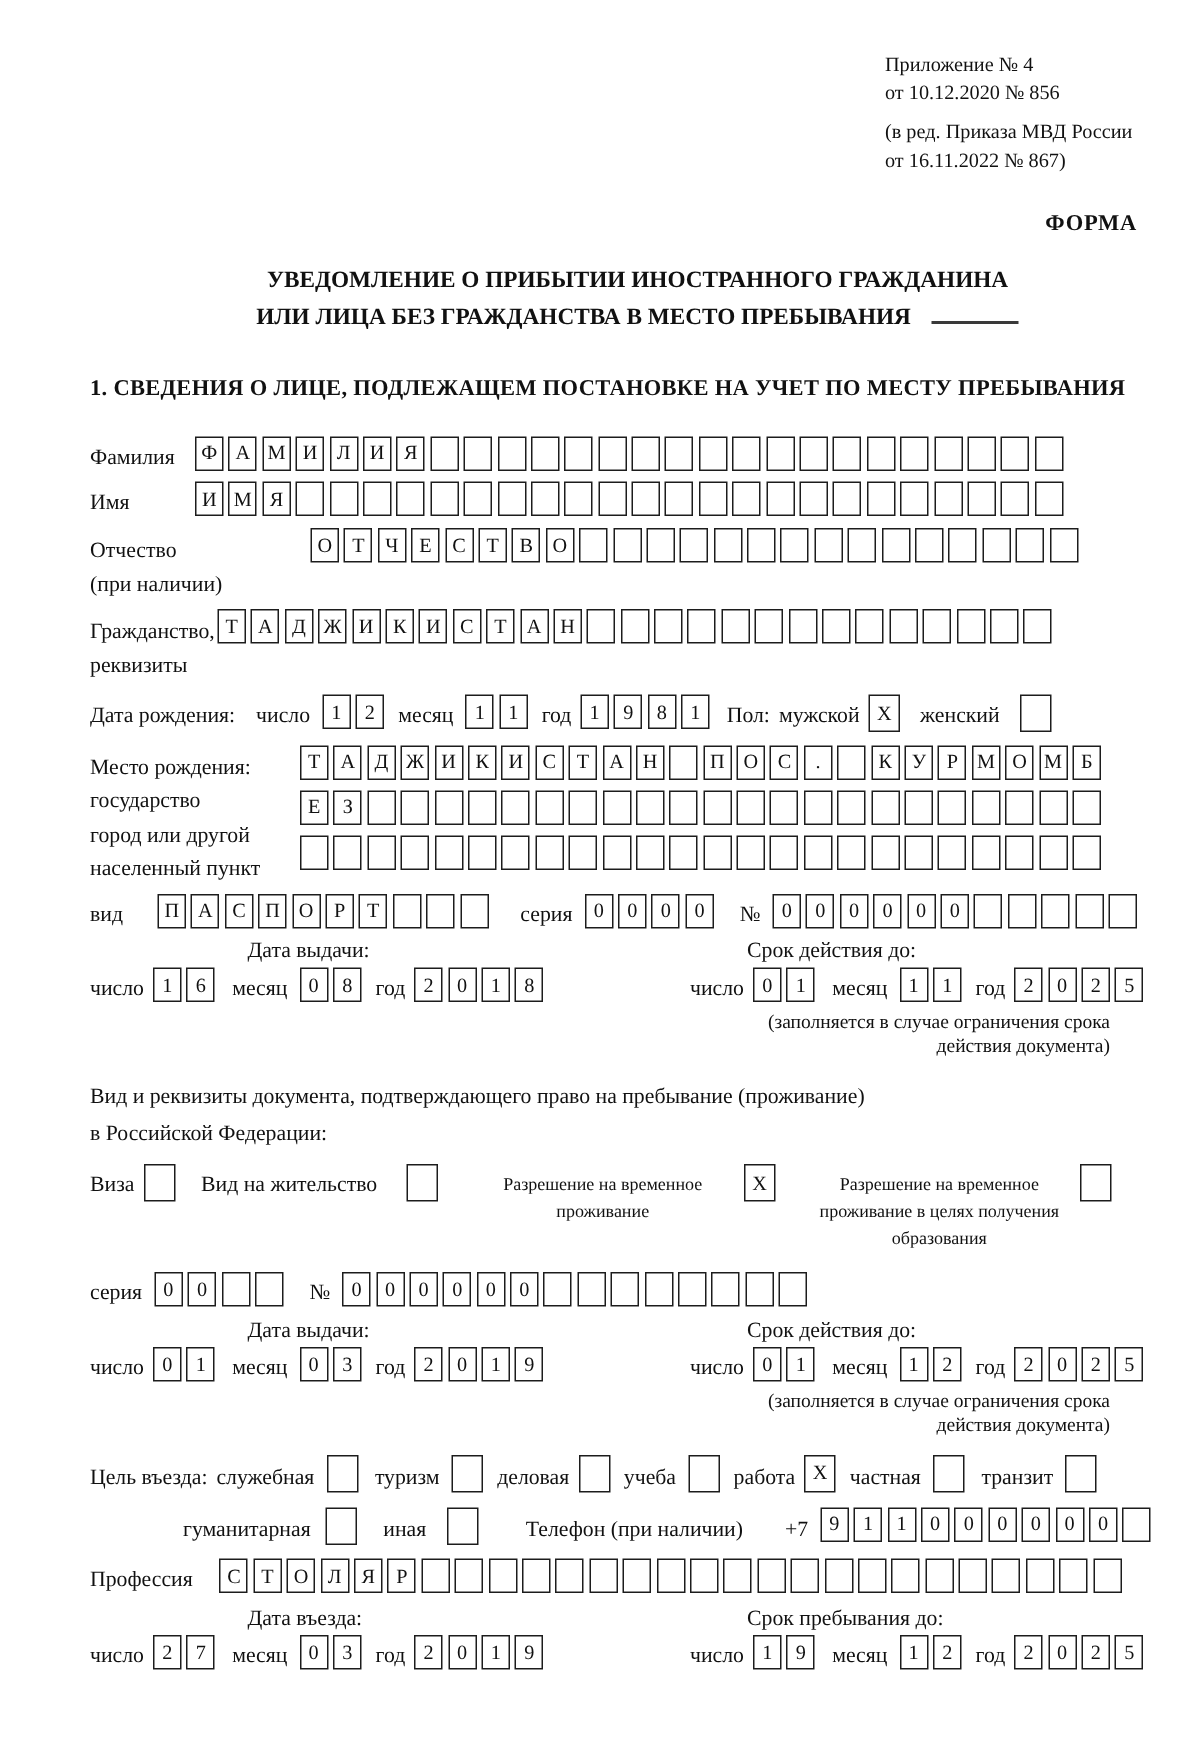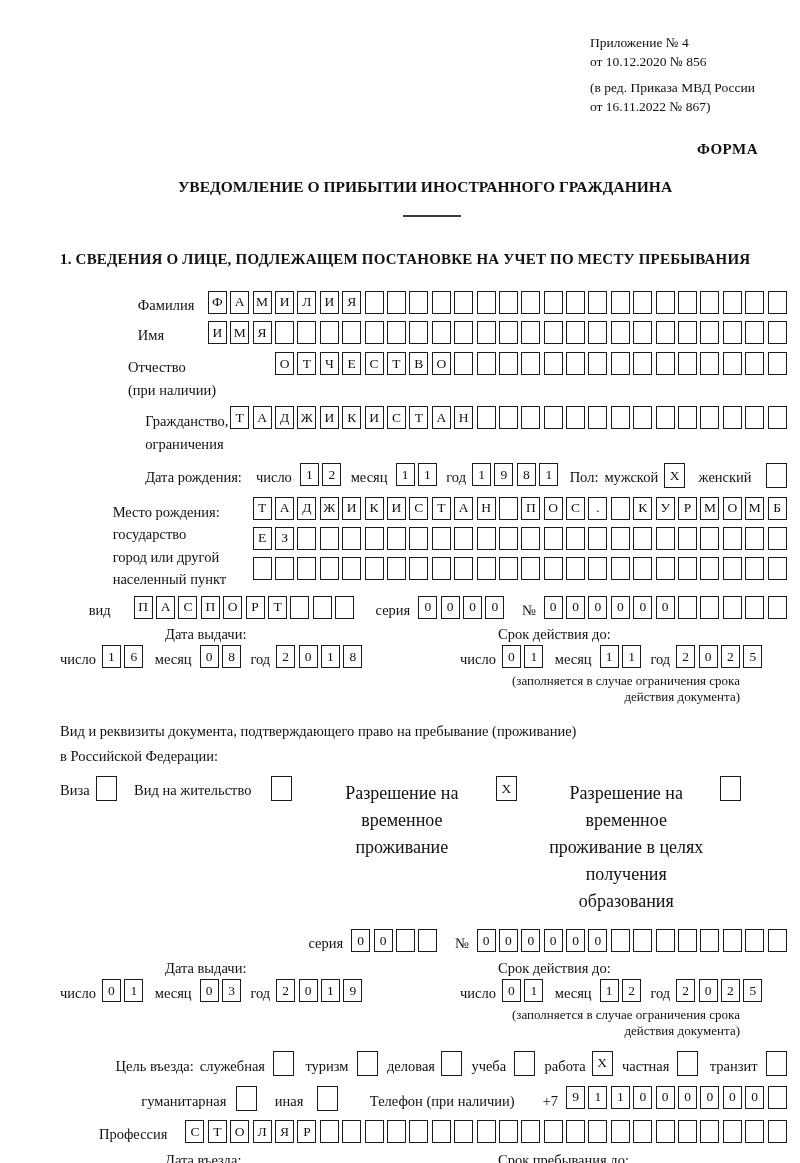--- a/index.html
+++ b/index.html
@@ -9,21 +9,21 @@
   
   .appendix{margin-left:auto;width:200px;font-size:13.5px;line-height:1.4;}
   .appendix div{white-space:nowrap;}
   .appendix .rev{margin-top:7px;}
   .form-label{font-weight:bold;font-size:15px;text-align:right;padding-right:32px;margin-top:24px;letter-spacing:.5px;}
 
   .title{font-weight:bold;font-size:15.5px;text-align:center;line-height:1.65;margin-top:16px;}
   .blank-line{display:inline-block;width:58px;border-bottom:2.2px solid #3a3a3a;height:12px;margin-left:14px;}
   .sec-heading{font-weight:bold;font-size:15px;margin-top:26px;margin-bottom:23px;white-space:nowrap;letter-spacing:.2px;}
 
-  .row{display:flex;align-items:flex-start;margin-bottom:5px;justify-content:flex-end;}
+  .row{display:flex;align-items:flex-start;margin-bottom:5px;}
   .lbl{font-size:14.5px;line-height:1.5;padding-top:4px;white-space:nowrap;}
   .lbl-block{font-size:14.5px;line-height:1.55;padding-top:4px;}
   .cells{display:flex;flex-wrap:nowrap;}
   .cell{width:17px;height:21px;border:1.6px solid #1c1c1c;margin-right:3.4px;display:flex;align-items:center;justify-content:center;font-size:13.5px;background:#fff;}
   .cb .cell{width:19px;height:23px;}
   .stack .cells{margin-bottom:7px;}
 
   .w-surname{width:70px;}
   .w-patr{width:147px;}
   .w-cit{width:85px;}
@@ -38,41 +38,41 @@
   .col-right{flex:1;}
   .col-head{font-size:14.5px;margin-left:105px;margin-bottom:2px;}
   .col-right .col-head{margin-left:38px;}
   .date-line{display:flex;align-items:flex-start;}
   .note{font-size:13px;text-align:right;margin:2px 50px 8px 0;}
   .intro{font-size:14.5px;line-height:1.7;margin-top:6px;}
   .opts-row{display:flex;align-items:flex-start;margin-top:6px;margin-bottom:14px;}
   .opt{display:flex;align-items:flex-start;}
   .opt .lbl{padding-top:6px;}
   .opt .cells{margin-top:2px;}
-  .wrap-lbl{font-size:18px;line-height:1.5;text-align:center;white-space:normal;width:172px;padding-top:6px;}
+  .wrap-lbl{font-size:12px;line-height:1.5;text-align:center;white-space:normal;width:172px;padding-top:6px;}
   .purpose .lbl{padding-top:5px;}
   .id-heading{font-weight:bold;font-size:14.5px;text-align:center;margin:8px 40px 6px 0;}
 </style>
 </head>
 <body>
 
 <div class="doc">
 
   <div class="appendix">
     <div>Приложение № 4</div>
     <div>от 10.12.2020 № 856</div>
     <div class="rev">(в ред. Приказа МВД России</div>
     <div>от 16.11.2022 № 867)</div>
   </div>
 
   <div class="form-label">ФОРМА</div>
 
   <div class="title">
     <div>УВЕДОМЛЕНИЕ О ПРИБЫТИИ ИНОСТРАННОГО ГРАЖДАНИНА</div>
-    <div><span class="blank-line"></span></div>
+    <div><span>ИЛИ ЛИЦА БЕЗ ГРАЖДАНСТВА В МЕСТО ПРЕБЫВАНИЯ</span><span class="blank-line"></span></div>
   </div>
 
   <div class="sec-heading">1. СВЕДЕНИЯ О ЛИЦЕ, ПОДЛЕЖАЩЕМ ПОСТАНОВКЕ НА УЧЕТ ПО МЕСТУ ПРЕБЫВАНИЯ</div>
 
   <div class="row">
     <span class="lbl w-surname">Фамилия</span>
     <div class="cells">
         <div class="cell">Ф</div>
         <div class="cell">А</div>
         <div class="cell">М</div>
@@ -162,21 +162,21 @@
         <div class="cell"></div>
         <div class="cell"></div>
         <div class="cell"></div>
         <div class="cell"></div>
       </div>
   </div>
 
   <div class="row">
     <div class="lbl-block w-cit">
       <div>Гражданство,</div>
-      <div>ограничения</div>
+      <div>реквизиты</div>
     </div>
     <div class="cells">
         <div class="cell">Т</div>
         <div class="cell">А</div>
         <div class="cell">Д</div>
         <div class="cell">Ж</div>
         <div class="cell">И</div>
         <div class="cell">К</div>
         <div class="cell">И</div>
         <div class="cell">С</div>

